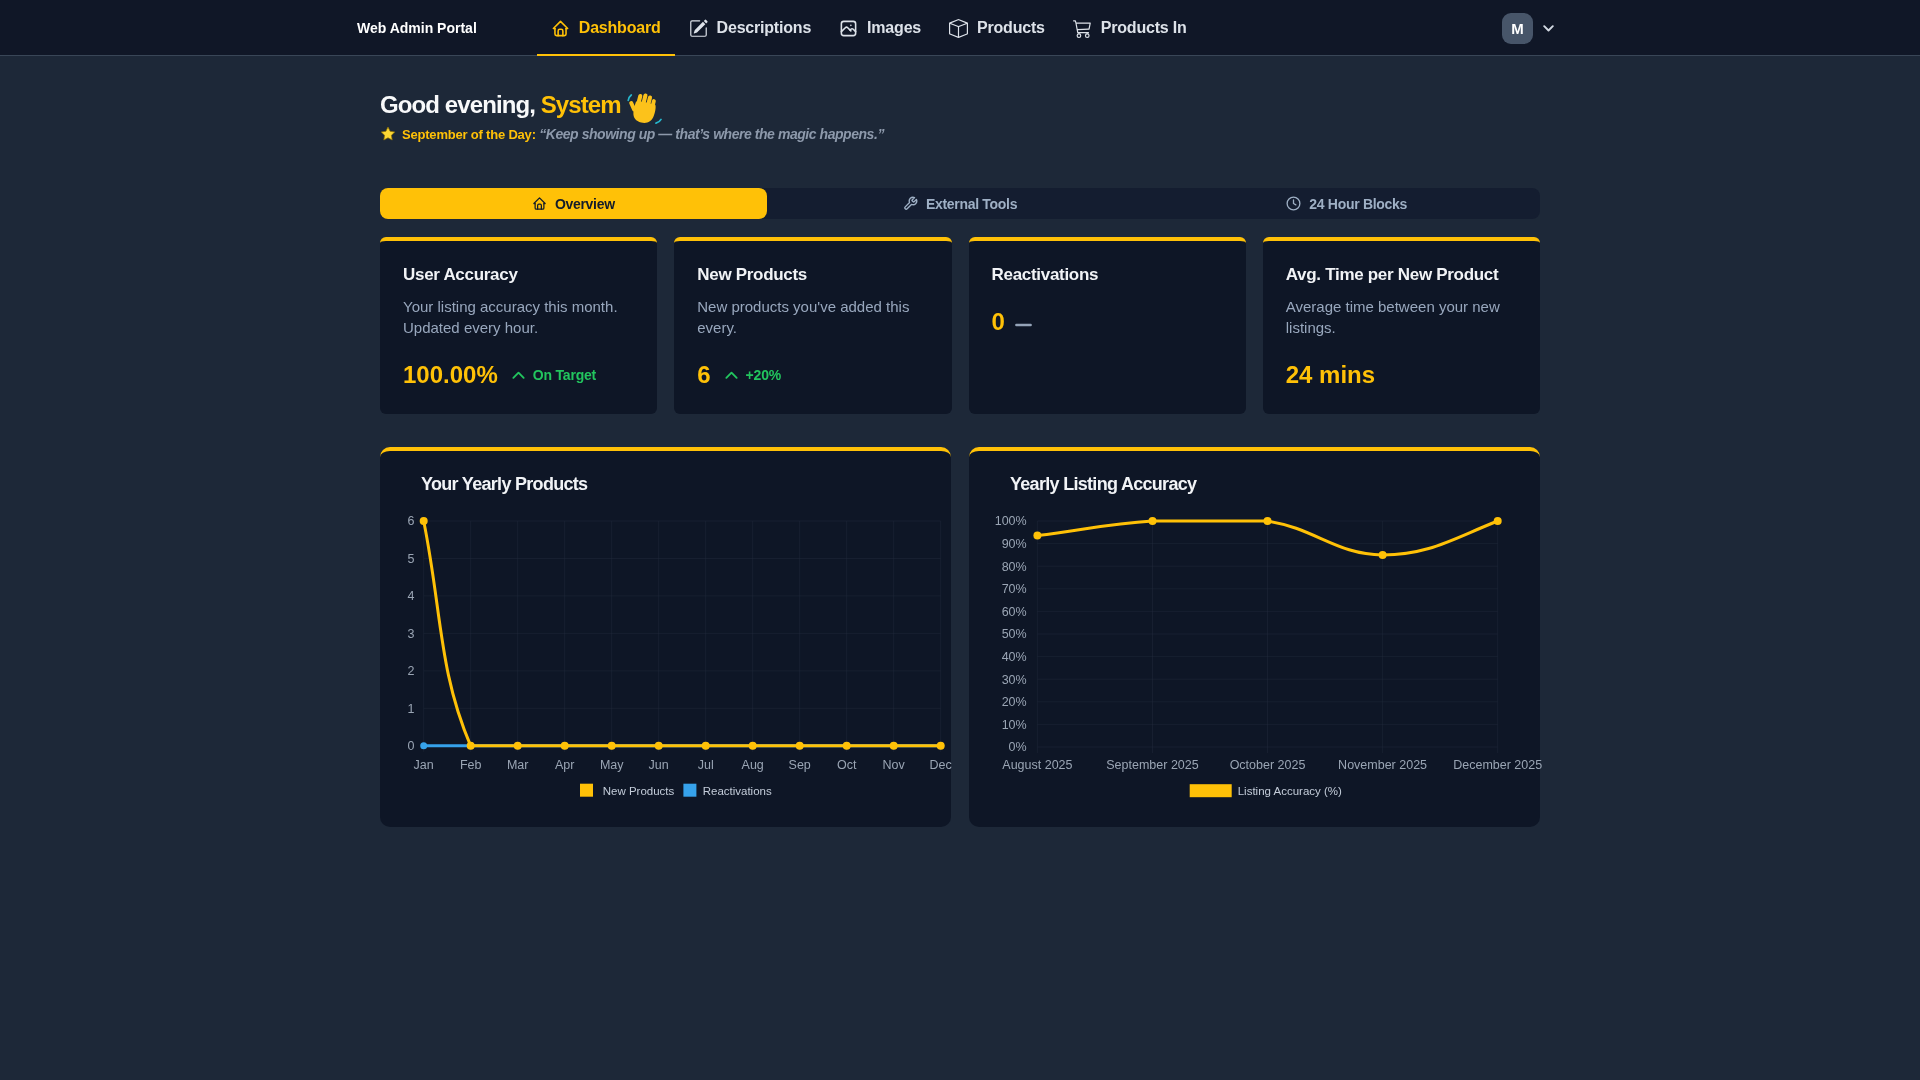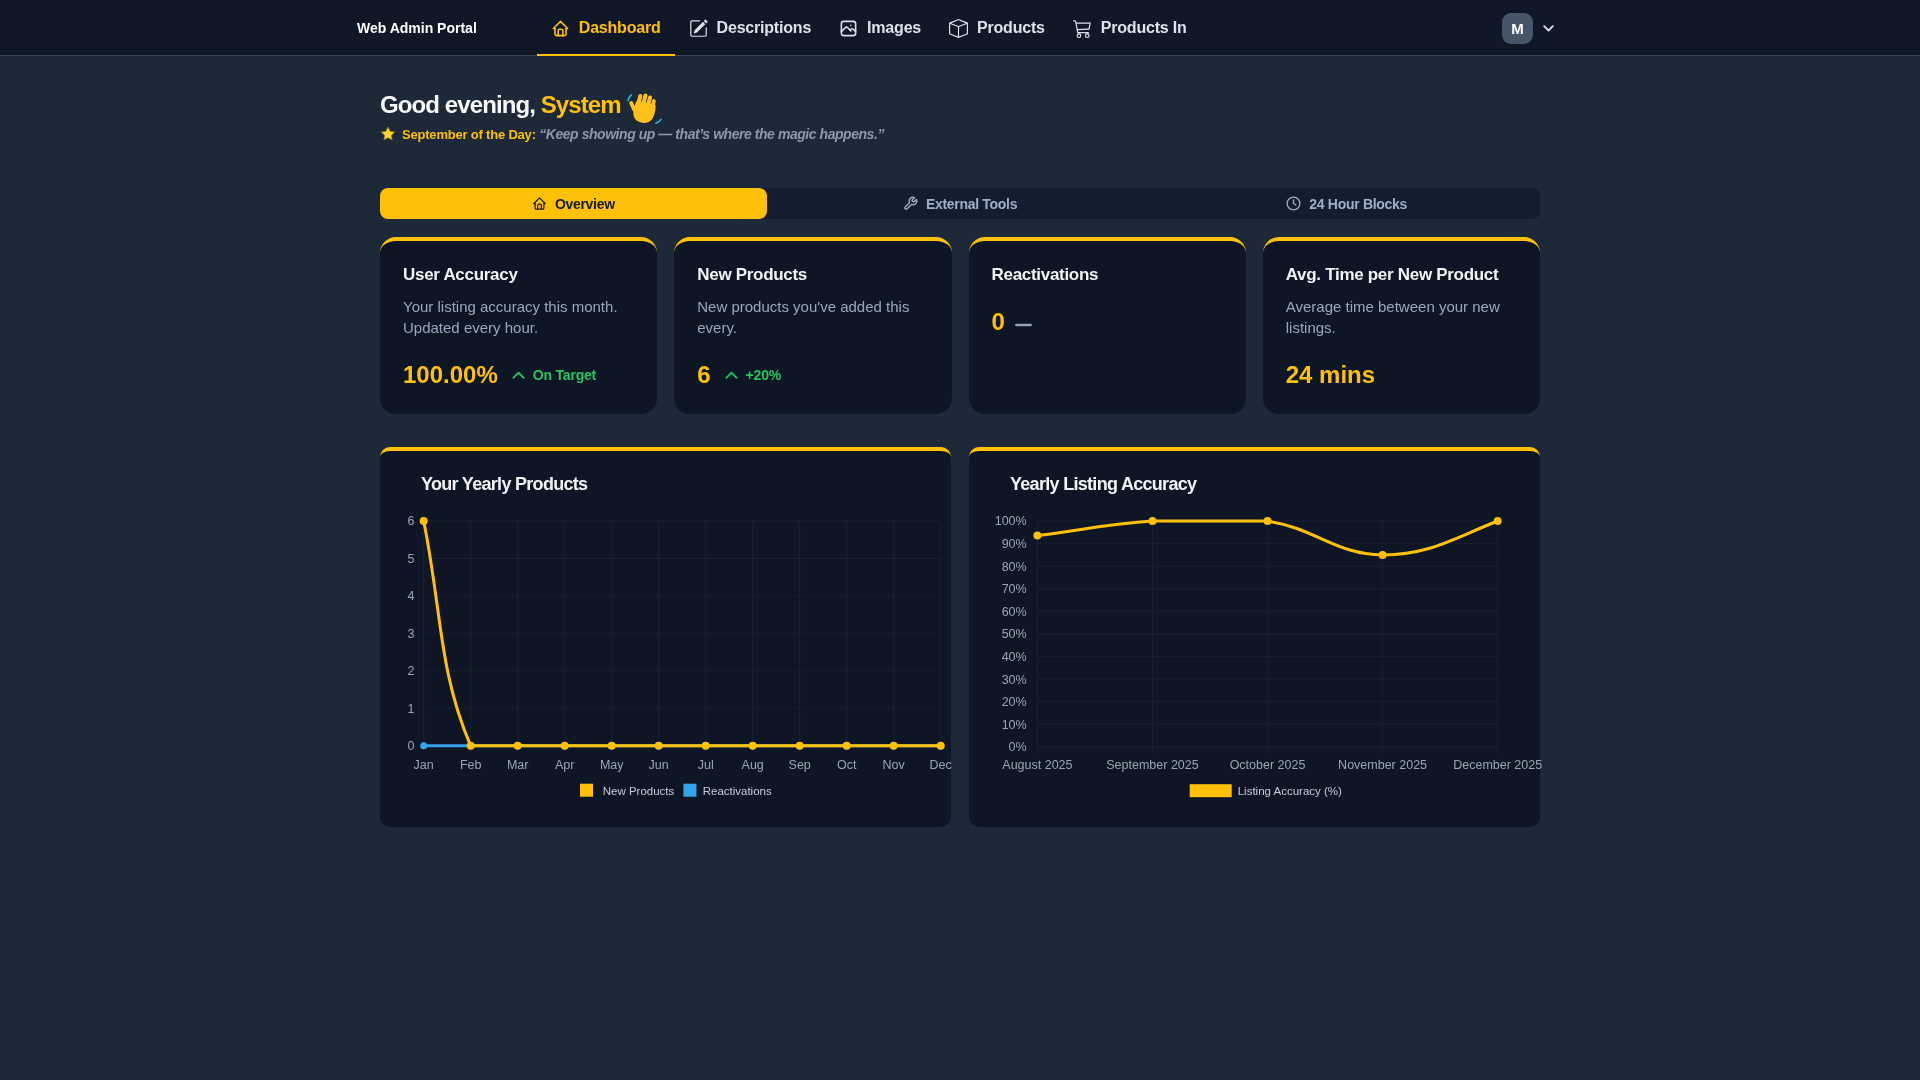--- a/index.html
+++ b/index.html
@@ -18,21 +18,21 @@
 .main { width:1160px; margin:0 auto; }
 h1 { position:relative; height:28px; margin-top:35px; font-size:24px; line-height:28px; font-weight:bold; color:#f8f9fa; letter-spacing:-0.9px; }
 h1 .amber { color:#ffc107; }
 .motiv { margin-top:7px; height:15px; font-size:13px; letter-spacing:-0.2px; color:#94a3b8; display:flex; align-items:center; gap:6px; }
 .motiv b { color:#ffc107; font-weight:bold; }
 .motiv i { font-weight:bold; font-style:italic; color:#8d99ab; font-size:14px; letter-spacing:-0.45px; }
 .tabs { margin-top:47px; height:31px; background:#141d30; border-radius:8px; display:flex; }
 .tab { flex:1; display:flex; align-items:center; justify-content:center; gap:8px; font-size:14px; letter-spacing:-0.3px; font-weight:bold; color:#9fb0c5; border-radius:8px; }
 .tab.active { background:#ffc107; color:#131c2b; }
 .stats { margin-top:18px; display:flex; gap:17px; }
-.scard { flex:1; height:176.5px; background:#0e1626; border-top:4.5px solid #ffc107; border-radius:16px; padding:24px 22px 0 23px; }
+.scard { flex:1; height:176.5px; background:#0e1626; border-top:4.5px solid #ffc107; border-radius:6px; padding:24px 22px 0 23px; }
 .scard h3 { font-size:17px; line-height:20px; font-weight:bold; color:#f1f3f6; letter-spacing:-0.3px; }
 .scard p { margin-top:12px; font-size:15px; line-height:20.5px; color:#98a7bd; }
 .vrow { display:flex; align-items:center; gap:13px; }
 .scard .val { font-size:24px; line-height:30px; font-weight:bold; color:#ffc107; }
 .badge-g { display:flex; align-items:center; gap:7px; color:#22c55e; font-size:14px; letter-spacing:-0.2px; font-weight:bold; }
 .dash-g { color:#94a3b8; }
 .charts { margin-top:33px; display:flex; gap:18px; }
 .ccard { position:relative; width:597px; height:380px; background:#0e1626; border-top:4.5px solid #ffc107; border-radius:10px; }
 .ccard h2 { position:absolute; left:41px; top:22.5px; font-size:18px; line-height:22px; font-weight:bold; color:#f1f3f6; letter-spacing:-0.7px; }
 .ccard svg.plot { position:absolute; left:0; top:0; }

